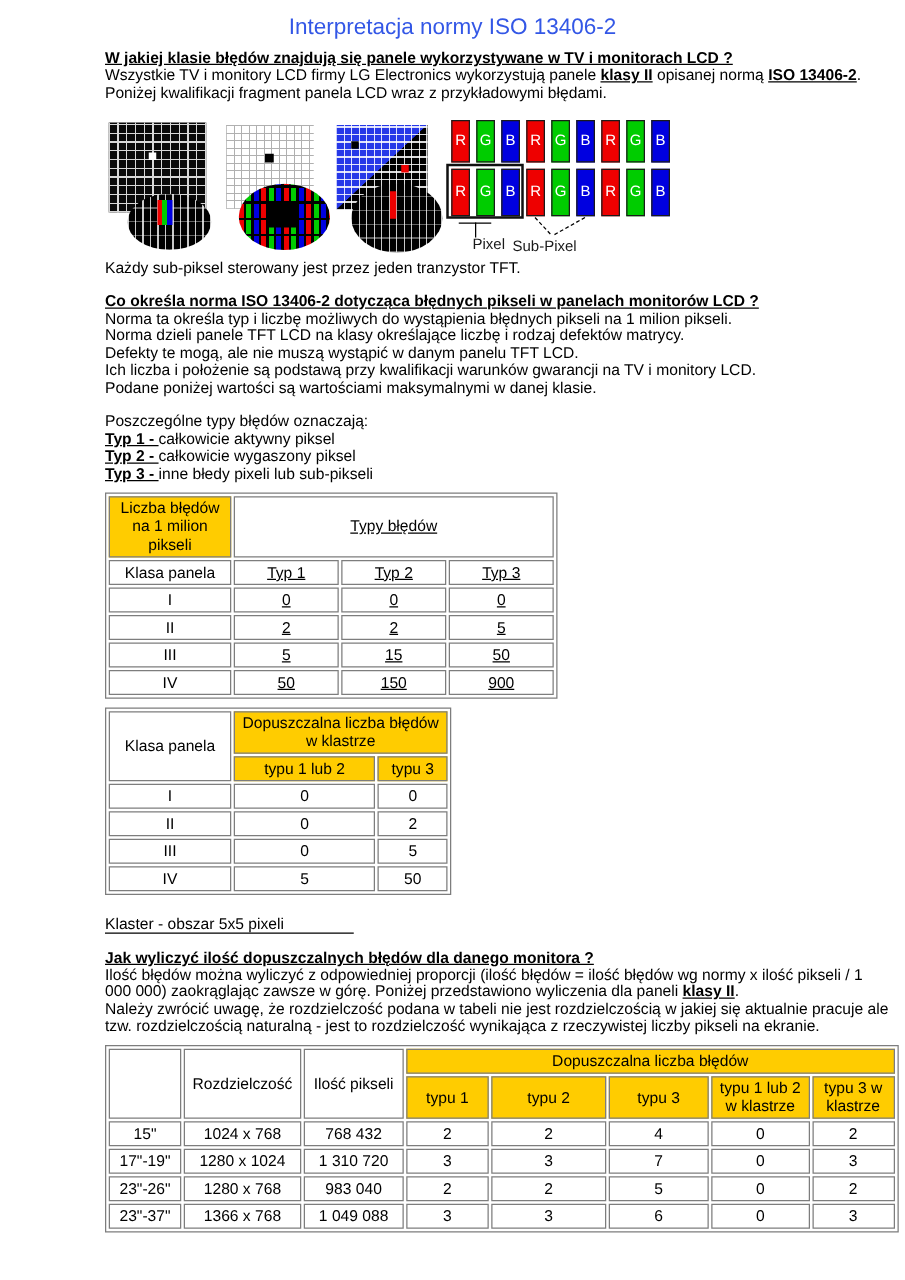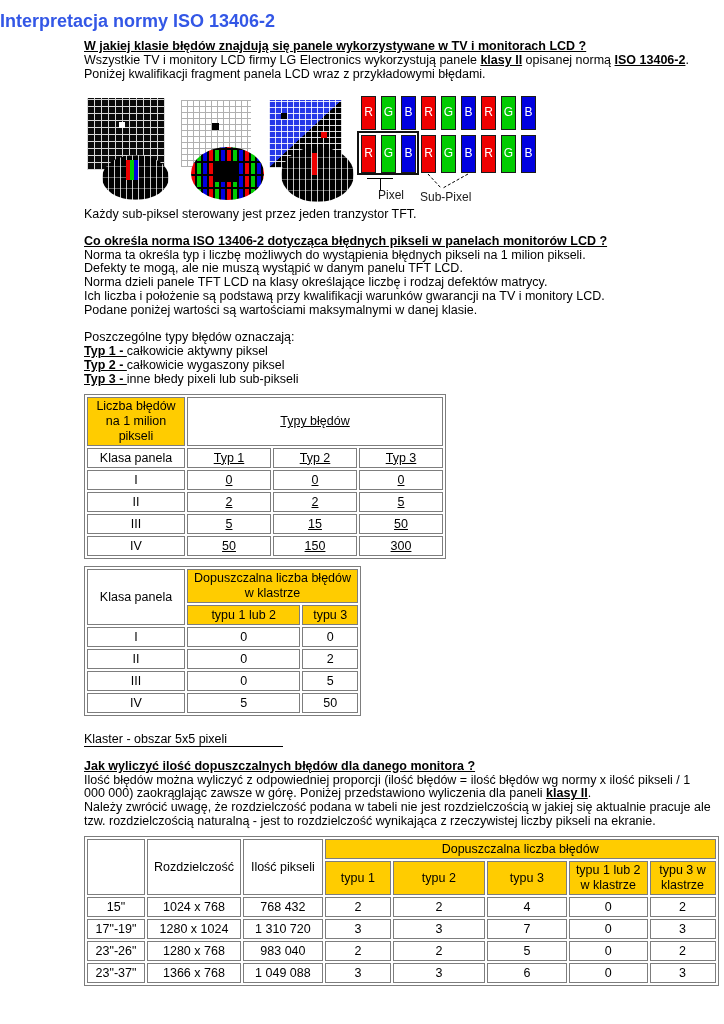--- a/index.html
+++ b/index.html
@@ -2,22 +2,22 @@
 <html style="--yellow: #FFCC00; --title-blue: #3357E6; --sp-r: #EE0000; --sp-g: #00CC00; --sp-b: #0000E0;"><head>
 <meta charset="utf-8">
 <style>
   html,body{margin:0;padding:0;background:#fff;}
   body{
     width:724px;height:1024px;overflow:hidden;position:relative;
     color:#000;font-family:"Liberation Sans",sans-serif;
     font-size:12.5px;line-height:13.9px;
   }
   .title{
-    margin:11px 0 9px;text-align:left;
-    font-size:18px;line-height:20px;font-weight:bold;color:var(--title-blue,#3357E6);
+    margin:11px 0 9px;text-align:center;
+    font-size:18px;line-height:20px;font-weight:normal;color:var(--title-blue,#3357E6);
   }
   .content{margin-left:84px;width:628px;}
   p{margin:0;}
   .b{font-weight:bold;text-decoration:underline;}
   .gap{margin-top:13px;}
   .nowrap{white-space:nowrap;}
 
   
   .figures{position:relative;height:118px;margin-top:8px;}
   .grid{position:absolute;}
@@ -77,21 +77,21 @@
     color:#fff;font-size:12px;
   }
   .sp-r{background:var(--sp-r,#e00);}
   .sp-g{background:var(--sp-g,#0c0);}
   .sp-b{background:var(--sp-b,#00e);}
   .pixel-box{position:absolute;left:273px;top:41px;width:62px;height:44px;border:2px solid #111;box-sizing:border-box;}
   .pixel-hline{position:absolute;left:283px;top:88px;width:26px;height:1px;background:#000;}
   .pixel-vline{position:absolute;left:296px;top:88px;width:1px;height:12px;background:#000;}
   .fig-label{position:absolute;color:#1a1a1a;font-size:12px;}
   .pixel-label{left:294px;top:99px;}
-  .subpixel-label{left:336px;top:101px;text-align:center;}
+  .subpixel-label{left:326px;top:101px;text-align:center;}
   .connector-svg{position:absolute;left:340px;top:83px;}
 
   
   table{
     border-collapse:separate;border-spacing:2px;
     border:1px solid #7d7d7d;background:#fff;
     font-size:12.5px;line-height:16px;
   }
   td{border:1px solid #7d7d7d;padding:1px 6px;text-align:center;background:#fff;}
   td.yellow{background:var(--yellow,#FC0);}
@@ -175,22 +175,22 @@
       <line x1="44" y1="1" x2="19" y2="15" stroke="#000" stroke-width="1" stroke-dasharray="3,2"></line>
     </svg>
     <span class="fig-label pixel-label">Pixel</span>
     <span class="fig-label subpixel-label">Sub-Pixel</span>
   </div>
 
   <p>Każdy sub-piksel sterowany jest przez jeden tranzystor TFT.</p>
 
   <p class="b gap">Co określa norma ISO 13406-2 dotycząca błędnych pikseli w panelach monitorów LCD ?</p>
   <p>Norma ta określa typ i liczbę możliwych do wystąpienia błędnych pikseli na 1 milion pikseli.</p>
+  <p>Norma dzieli panele TFT LCD na klasy określające liczbę i rodzaj defektów matrycy.</p>
   <p>Defekty te mogą, ale nie muszą wystąpić w danym panelu TFT LCD.</p>
-  <p>Norma dzieli panele TFT LCD na klasy określające liczbę i rodzaj defektów matrycy.</p>
   <p>Ich liczba i położenie są podstawą przy kwalifikacji warunków gwarancji na TV i monitory LCD.</p>
   <p>Podane poniżej wartości są wartościami maksymalnymi w danej klasie.</p>
 
   <p class="gap">Poszczególne typy błędów oznaczają:</p>
   <p><span class="b">Typ 1 - </span><span>całkowicie aktywny piksel</span></p>
   <p><span class="b">Typ 2 - </span><span>całkowicie wygaszony piksel</span></p>
   <p><span class="b">Typ 3 - </span><span>inne błedy pixeli lub sub-pikseli</span></p>
 
   <table class="t1">
     <tbody>
@@ -223,21 +223,21 @@
         <tr>
           <td>III</td>
           <td>5</td>
           <td>15</td>
           <td>50</td>
         </tr>
         <tr>
           <td>IV</td>
           <td>50</td>
           <td>150</td>
-          <td>300</td>
+          <td>900</td>
         </tr>
       </tbody>
   </table>
 
 
   <table class="t2">
     <tbody>
       <tr>
         <td rowspan="2">Klasa panela</td>
         <td colspan="2" class="yellow pre">Dopuszczalna liczba błędów

